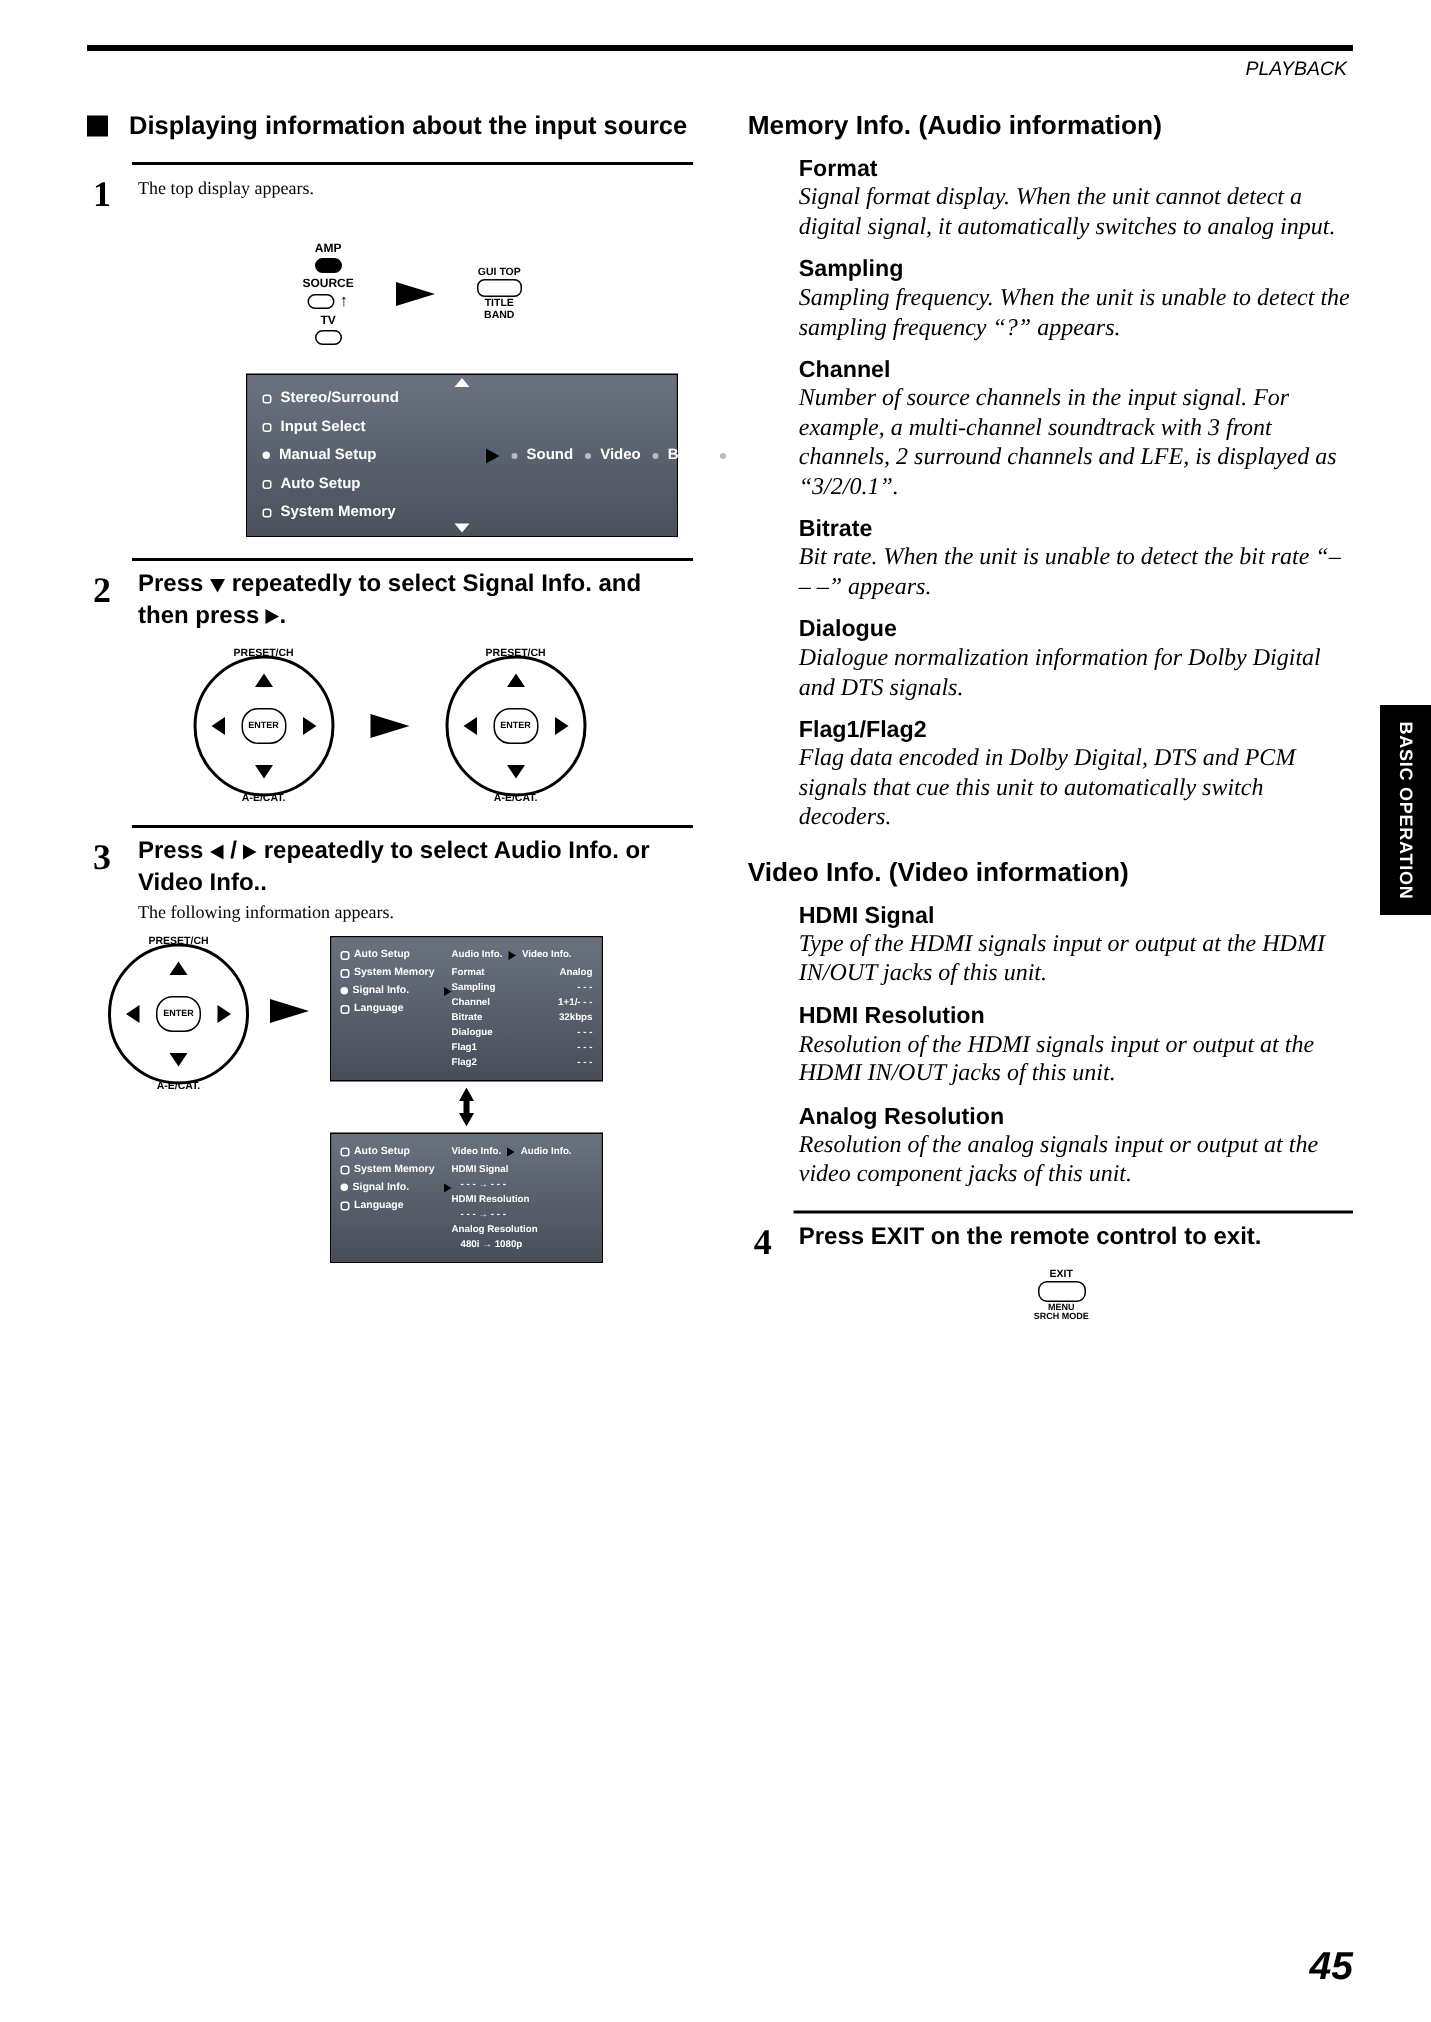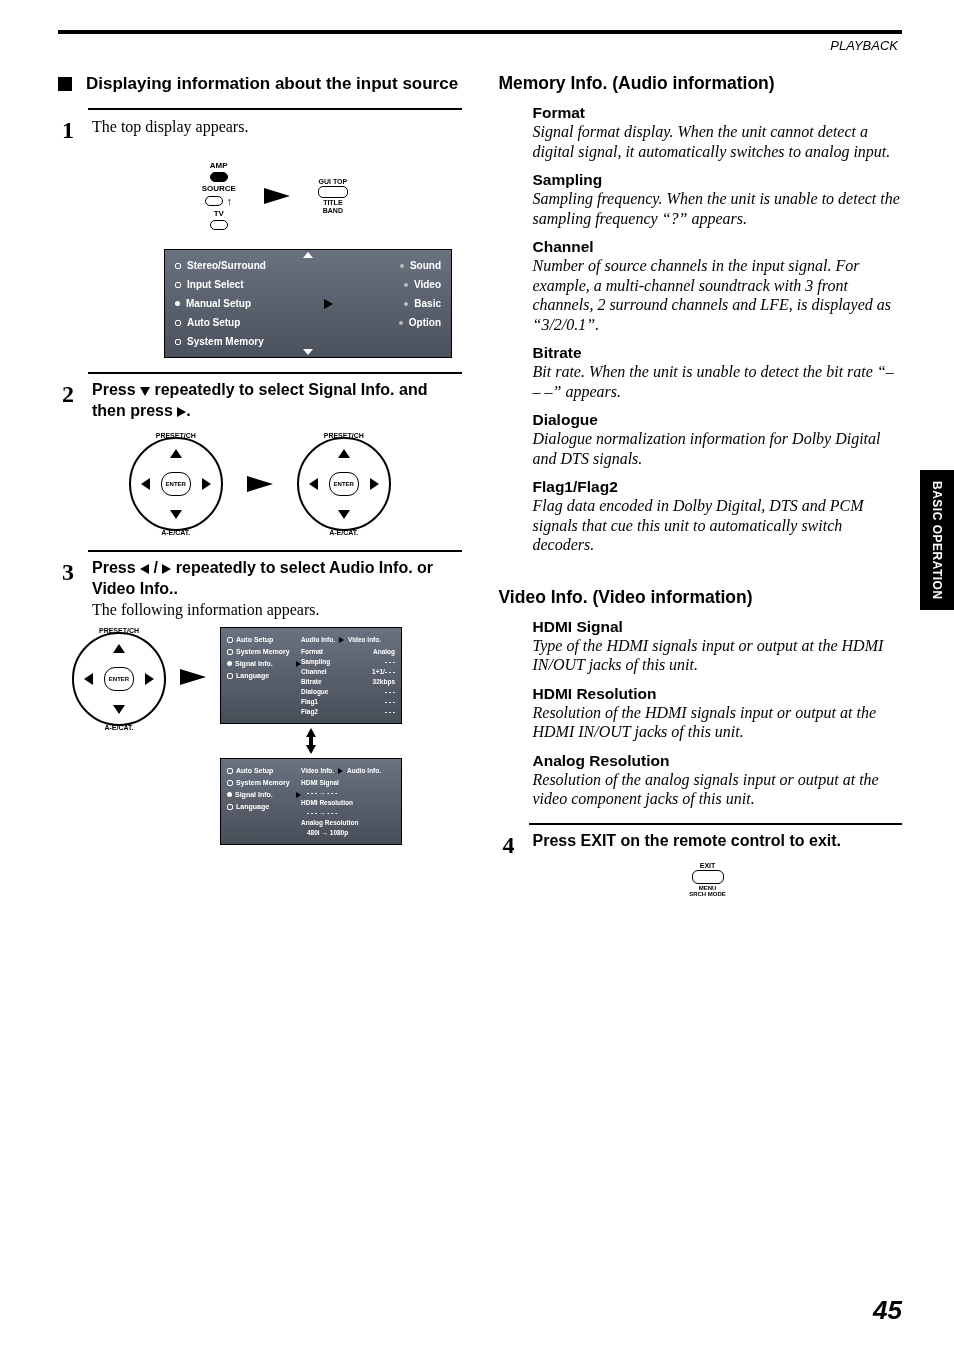--- a/index.html
+++ b/index.html
@@ -79,21 +79,21 @@
 }
 .step-body { flex: 1; }
 .step-title {
   font-family: Arial, Helvetica, sans-serif;
   font-weight: bold;
   font-size: 16px;
   line-height: 1.3;
 }
 .step-desc {
   font-family: "Times New Roman", Times, serif;
-  font-size: 16px;
+  font-size: 12px;
   margin-top: 2px;
 }
 .tri-down {
   display: inline-block;
   width: 0; height: 0;
   border-left: 5px solid transparent;
   border-right: 5px solid transparent;
   border-top: 9px solid #000;
   vertical-align: -1px;
 }
@@ -165,21 +165,21 @@
   position: absolute;
   left: 50%; transform: translateX(-50%);
   width: 0; height: 0;
   border-left: 5px solid transparent;
   border-right: 5px solid transparent;
 }
 .menu-panel::before { top: 2px; border-bottom: 6px solid #fff; }
 .menu-panel::after { bottom: 2px; border-top: 6px solid #fff; }
 .menu-cols { display: flex; gap: 8px; }
 .menu-lcol { flex: 1; display: flex; flex-direction: column; gap: 8px; }
-.menu-rcol { width: 100px; display: flex; flex-direction: column; gap: 8px; align-items: flex-end; }
+.menu-rcol { width: 100px; display: flex; flex-direction: row; gap: 8px; }
 .menu-it { display: flex; align-items: center; gap: 6px; }
 .dim { width: 4px; height: 4px; border: 1px solid #fff; border-radius: 2px; }
 .dimg { width: 4px; height: 4px; background: #bbb; border-radius: 2px; }
 .dimw { width: 5px; height: 5px; background: #fff; border-radius: 3px; }
 
 .dpad {
   position: relative;
   width: 90px; height: 90px;
   border: 2px solid #000;
   border-radius: 50%;
@@ -604,21 +604,21 @@
 
       <div class="h3r indent">Bitrate</div>
       <div class="pr indent">Bit rate. When the unit is unable to detect the bit rate “– – –” appears.</div>
 
       <div class="h3r indent">Dialogue</div>
       <div class="pr indent">Dialogue normalization information for Dolby Digital and DTS signals.</div>
 
       <div class="h3r indent">Flag1/Flag2</div>
       <div class="pr indent">Flag data encoded in Dolby Digital, DTS and PCM signals that cue this unit to automatically switch decoders.</div>
 
-      <div class="h2r" style="margin-top:32px;">Video Info. (Video information)</div>
+      <div class="h2r" style="margin-top:16px;">Video Info. (Video information)</div>
 
       <div class="h3r indent">HDMI Signal</div>
       <div class="pr indent">Type of the HDMI signals input or output at the HDMI IN/OUT jacks of this unit.</div>
 
       <div class="h3r indent">HDMI Resolution</div>
       <div class="pr indent">Resolution of the HDMI signals input or output at the HDMI IN/OUT jacks of this unit.</div>
 
       <div class="h3r indent">Analog Resolution</div>
       <div class="pr indent">Resolution of the analog signals input or output at the video component jacks of this unit.</div>
 

